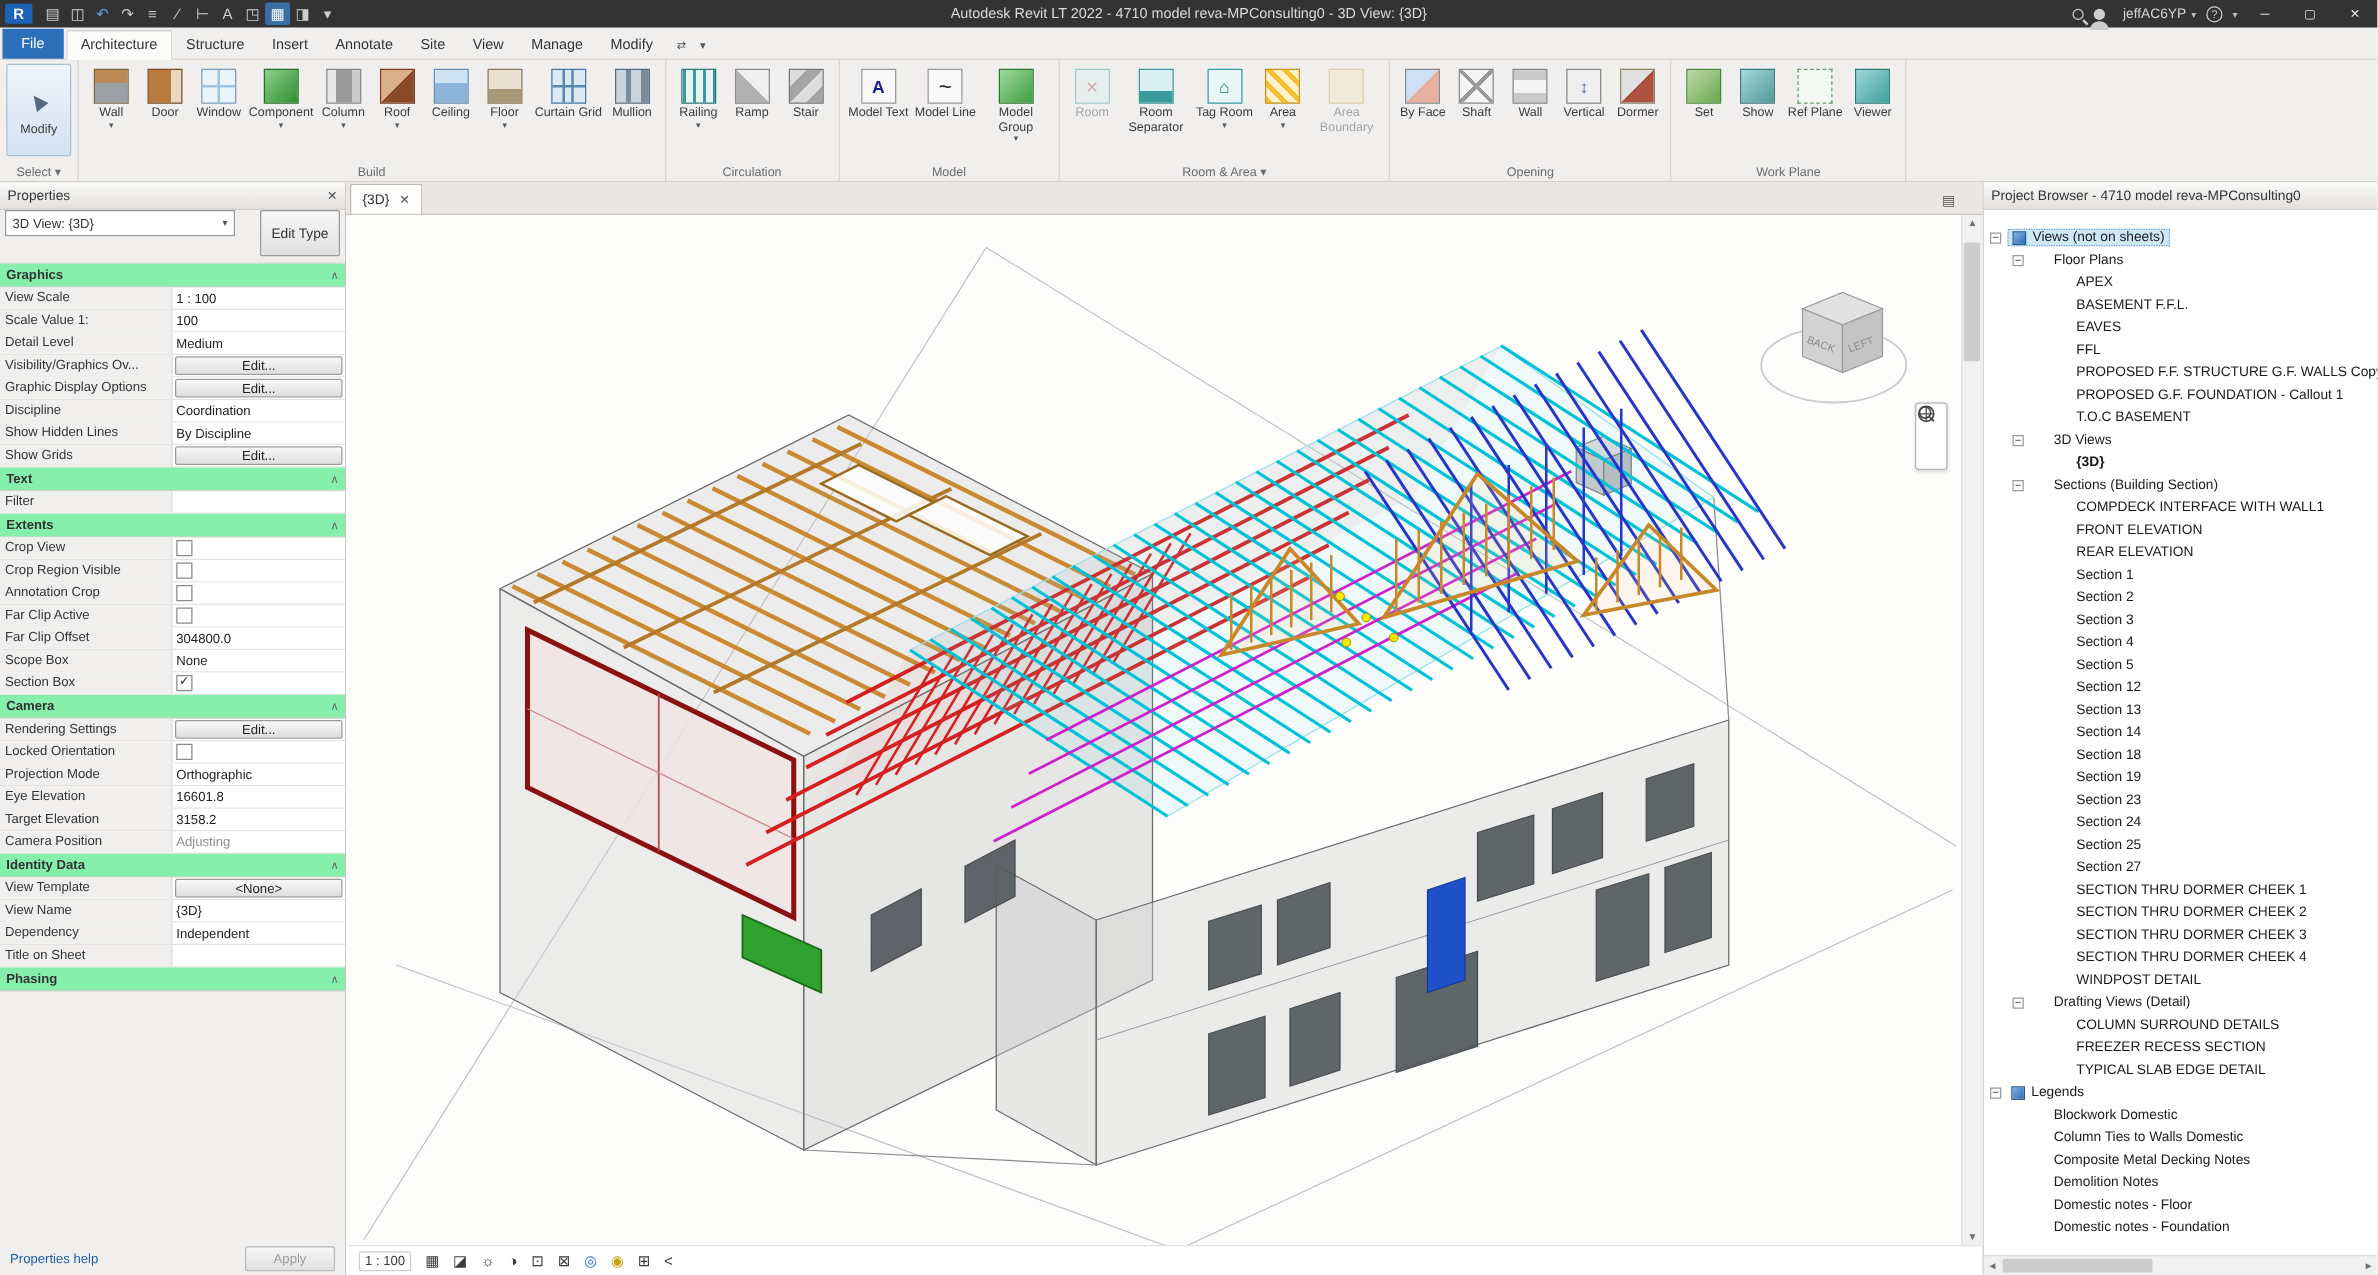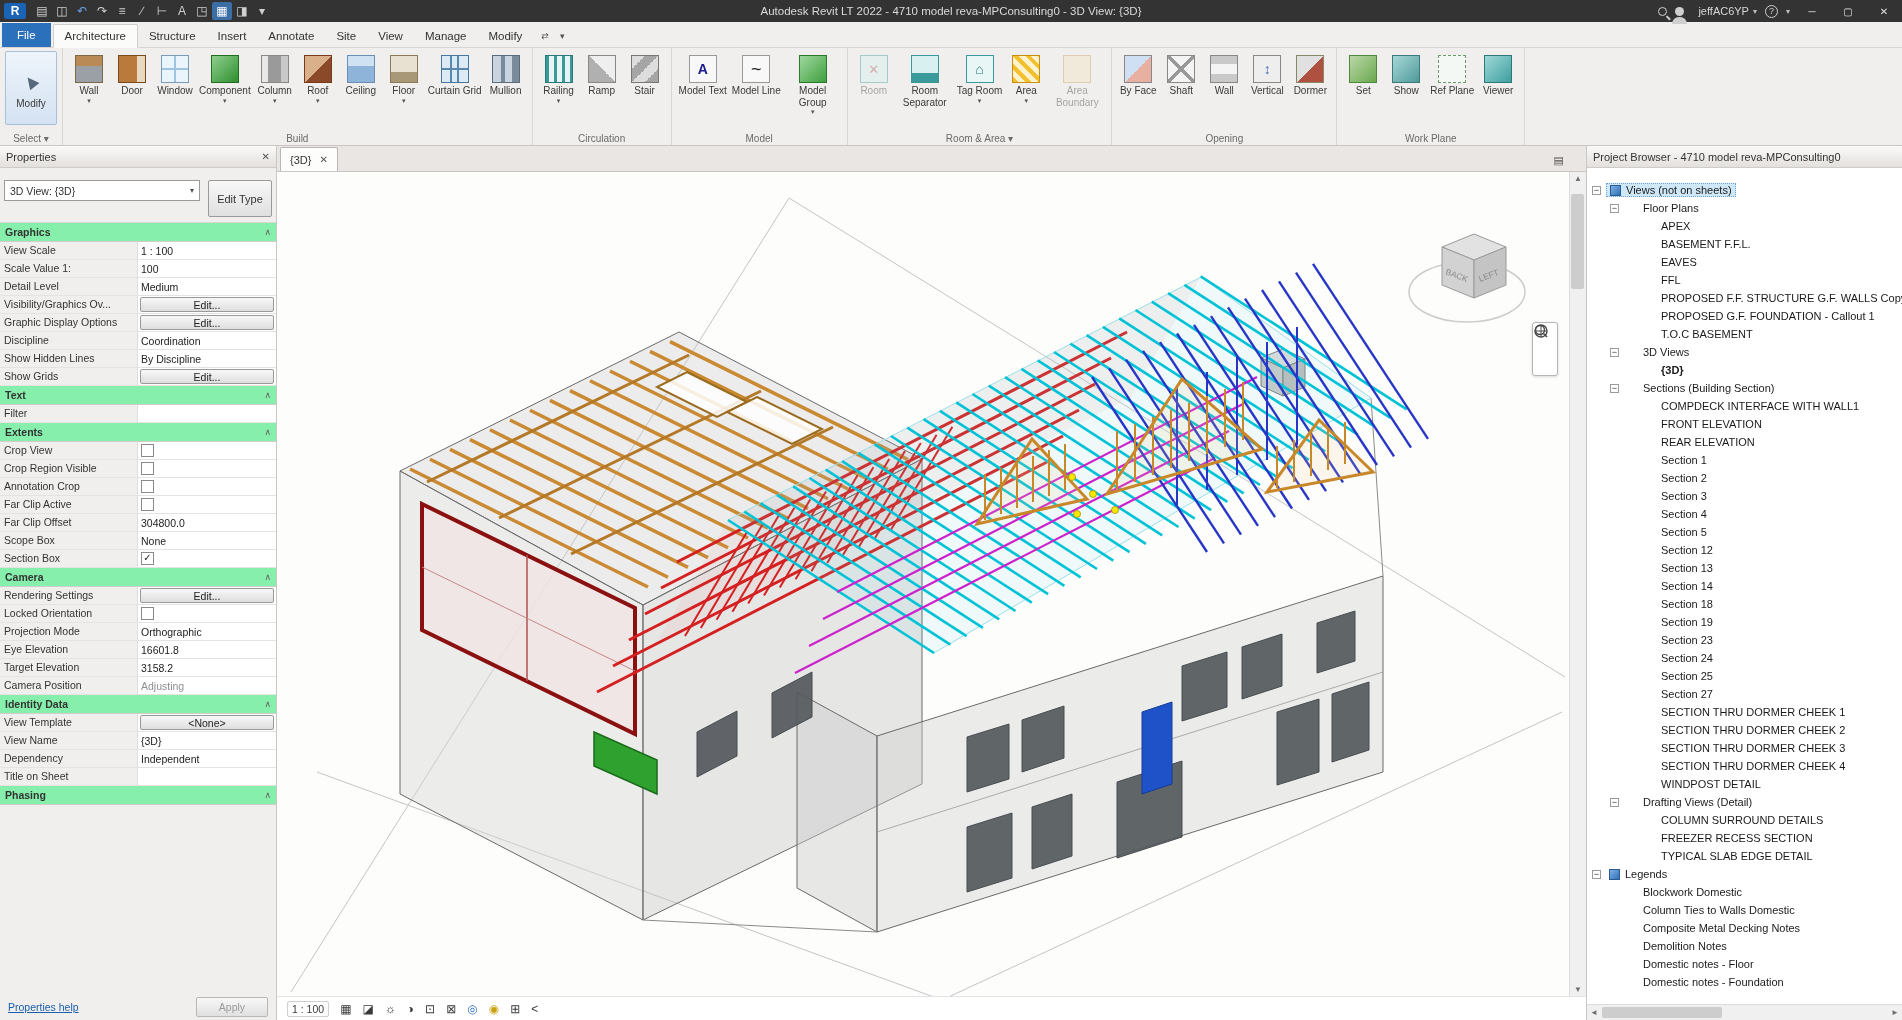--- a/index.html
+++ b/index.html
@@ -80,36 +80,36 @@
 
 .main{display:flex;height:874px}
 
 
 .props{width:277px;background:#f0efee;border-right:1px solid #c9c6c3;display:flex;flex-direction:column}
 .phead{height:22px;display:flex;align-items:center;padding:0 6px;font-size:11px;background:linear-gradient(#fafaf9,#e3e0dd);border-bottom:1px solid #cfccc9}
 .phead .x{margin-left:auto;color:#555;font-size:10px}
 .typebox{margin:4px 4px 0;height:50px;background:#fff;border:1px solid #b9b6b3;display:flex;align-items:center;padding:0 8px;gap:10px}
 .cubeico{width:34px;height:32px;border:1px solid #9a9a9a;background:linear-gradient(135deg,#e8eef4 50%,#b8c4d0 50%);flex:none}
 .typelbl{font-size:12px;color:#222}
-.comborow{display:flex;gap:8px;margin:12px 4px 0}
+.comborow{display:flex;gap:20px;margin:0 4px 0}
 .combo{flex:1;height:21px;background:#fff;border:1px solid #9a9a9a;display:flex;align-items:center;padding:0 5px;font-size:10.5px}
 .combo .caret{margin-left:auto;font-size:8px;color:#555}
 .edittype{width:64px;height:37px;background:linear-gradient(#f8f8f8,#e0e0e0);border:1px solid #9a9a9a;font-size:11px;display:flex;align-items:center;justify-content:center;border-radius:2px}
 .pgrid{margin-top:5px;border-top:1px solid #d8d5d2;background:#f0efee}
 .psec{height:19px;display:flex;align-items:center;padding:0 5px;background:#86efac;border-bottom:1px solid #d0cdca;font-weight:bold;font-size:10.5px;color:#333}
 .psec .clps{margin-left:auto;font-size:9px;color:#666;font-weight:normal}
 .prow{display:flex;height:18px;border-bottom:1px solid #e5e3e1;background:#fff}
 .pl{width:138px;background:#f0efee;border-right:1px solid #e0ddda;padding:2px 4px;font-size:10.5px;color:#333;white-space:nowrap;overflow:hidden;flex:none}
 .pv{flex:1;padding:1px 3px;font-size:10.5px;color:#222;display:flex;align-items:center;white-space:nowrap;overflow:hidden}
 .pv.v-btn{background:linear-gradient(#f8f8f8,#dedede);border:1px solid #9a9a9a;border-radius:2px;justify-content:center;margin:1px 2px;height:15px;align-self:center}
 .pv.v-dim{color:#8f8f8f}
 .pv.v-check::before{content:'';width:11px;height:11px;border:1px solid #8a8a8a;background:#fff;display:inline-block}
 .pv.v-check.checked::before{content:'✓';font-size:10px;line-height:10px;text-align:center;color:#222}
 .pfoot{margin-top:auto;height:26px;display:flex;align-items:center;padding:0 8px}
-.phelp{color:#1b5faa;text-decoration:underline;font-size:10.5px}
+.phelp{color:#1b5faa;font-size:10.5px}
 .papply{margin-left:auto;width:72px;height:20px;background:linear-gradient(#f8f8f8,#e0e0e0);border:1px solid #b8b8b8;color:#9a9a9a;display:flex;align-items:center;justify-content:center;font-size:10.5px;border-radius:2px}
 
 
 .vp{width:1309px;display:flex;flex-direction:column;background:#fff}
 .vtabs{height:26px;background:#e9e6e3;display:flex;align-items:flex-end;border-bottom:1px solid #c9c6c3;padding-left:3px}
 .vtab{height:24px;background:#fdfdfc;border:1px solid #b9b6b3;border-bottom:none;display:flex;align-items:center;padding:0 9px;font-size:11px;gap:8px;border-radius:2px 2px 0 0}
 .vtab .x{color:#555;font-size:10px}
 .listbtn{margin-left:auto;margin-right:22px;margin-bottom:4px;font-size:11px;color:#555}
 .canvas{position:relative;flex:1;background:#fdfdfc;overflow:hidden}
 .canvas svg{position:absolute;inset:0}

